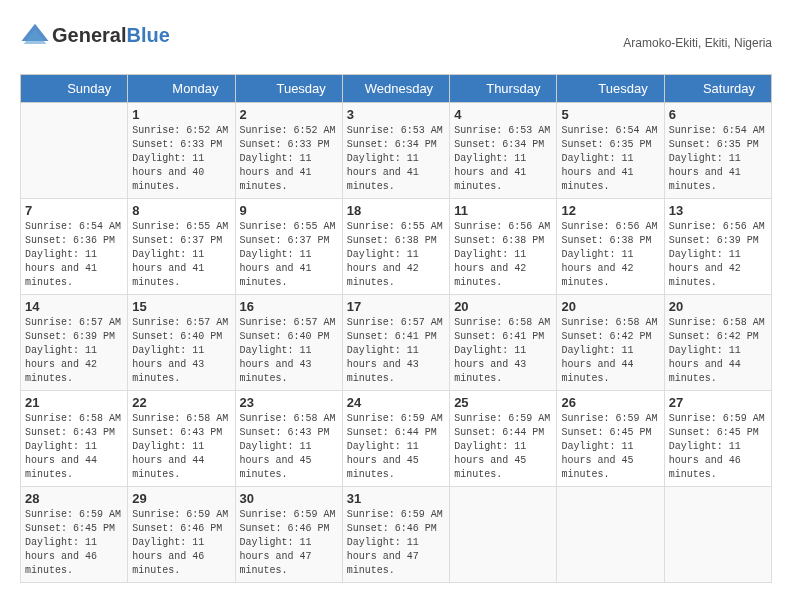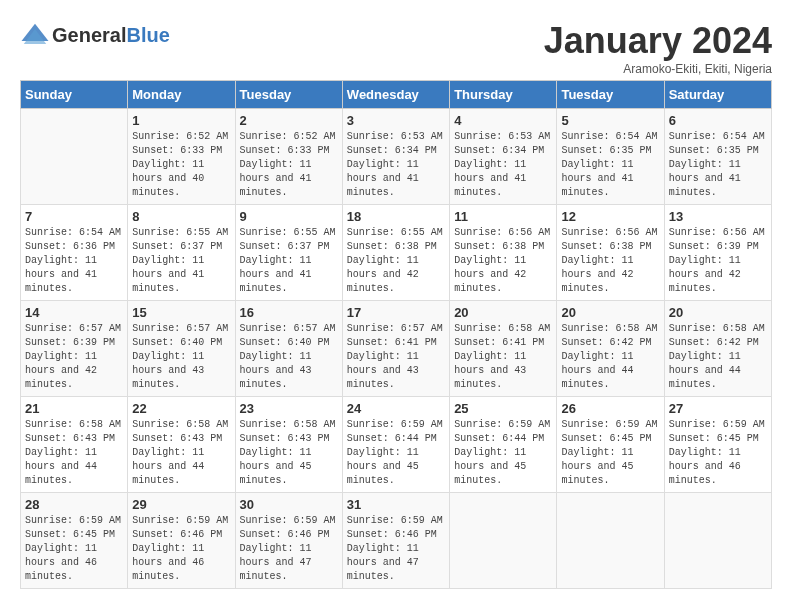--- a/index.html
+++ b/index.html
@@ -6,22 +6,22 @@
     body {
       font-family: Arial, sans-serif;
       background: #fff;
       width: 792px;
       min-height: 612px;
       padding: 20px;
     }
     .header {
       display: flex;
       justify-content: space-between;
-      align-items: flex-start;
-      margin-bottom: 4px;
+      align-items: flex-end;
+      margin-bottom: 24px;
     }
     .logo {
       display: flex;
       align-items: center;
     }
     .logo-icon {
       width: 30px;
       height: 30px;
       margin-right: 2px;
     }
@@ -41,23 +41,23 @@
       width: 100%;
       border-collapse: collapse;
       table-layout: fixed;
     }
     thead tr {
       background-color: #3a7abf;
     }
     thead th {
       color: #fff;
       font-size: 13px;
-      font-weight: bold;
-      padding: 6px 4px;
-      text-align: left;
+      font-weight: normal;
+      padding: 6px 16px;
+      text-align: right;
       border: 1px solid #ccc;
     }
     tbody tr {
       border-bottom: 1px solid #ccc;
     }
     tbody td {
       vertical-align: top;
       padding: 4px 4px;
       border: 1px solid #ddd;
       font-size: 10.5px;
@@ -91,21 +91,20 @@
   <div class="logo">
     <svg class="logo-icon" viewBox="0 0 40 40" xmlns="http://www.w3.org/2000/svg">
       <polygon points="20,5 38,28 2,28" fill="#3a7abf" opacity="0.85"></polygon>
       <polygon points="20,12 35,32 5,32" fill="#5a9fd4" opacity="0.6"></polygon>
     </svg>
     <div>
       <span style="font-size:20px;font-weight:bold;color:#333;">General</span><span style="font-size:20px;font-weight:bold;color:#3a7abf;">Blue</span>
     </div>
   </div>
   <div class="title-block">
-    <div class="month-year">January 2024</div>
     <div class="location">Aramoko-Ekiti, Ekiti, Nigeria</div>
   </div>
 </div>
 
 <table>
   <thead>
     <tr>
     <th>Sunday</th>
         <th>Monday</th>
         <th>Tuesday</th>

